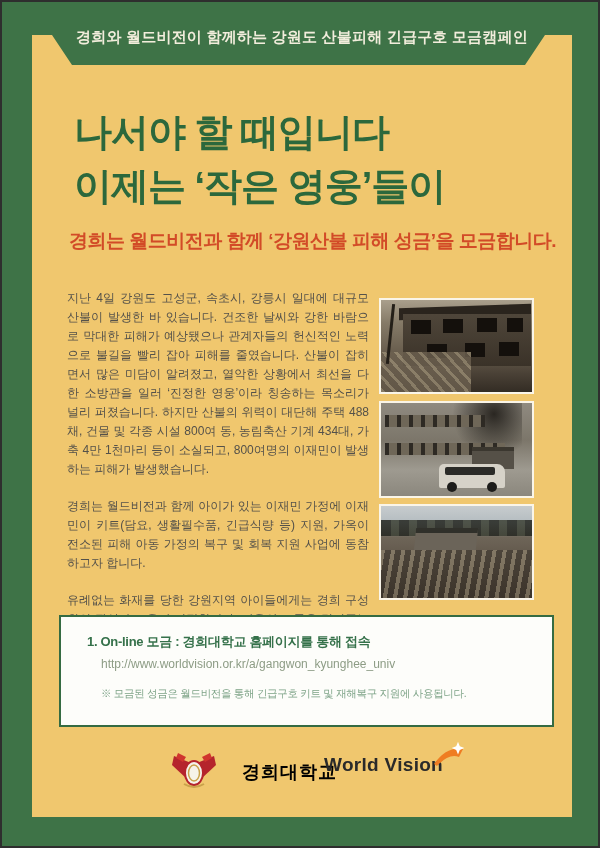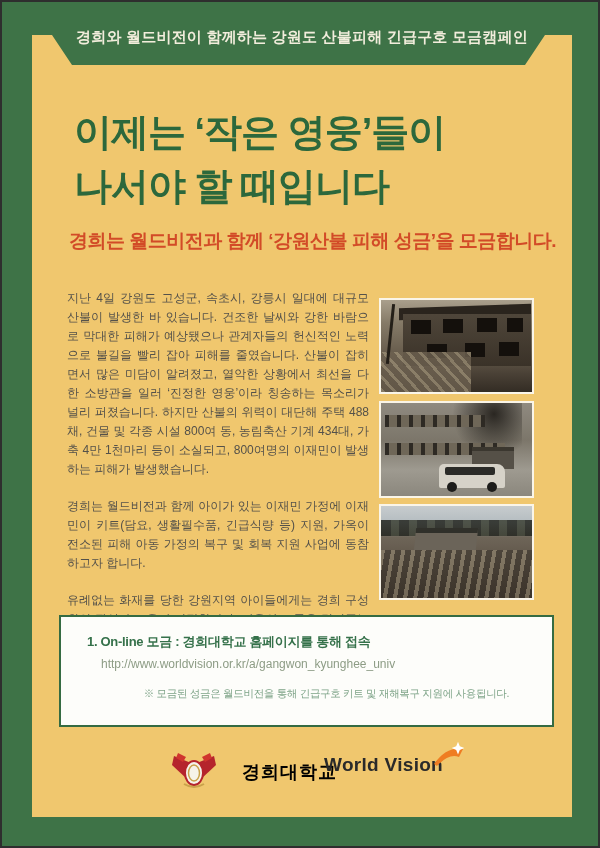--- a/index.html
+++ b/index.html
@@ -81,42 +81,42 @@
       background:repeating-linear-gradient(100deg, rgba(160,148,122,.5) 0 4px, rgba(50,44,36,.5) 4px 10px); }
 
   
   .don-box {
     position:absolute; left:57px; top:613px; width:495px; height:112px;
     background:#fdfdfa; border:2px solid #356b42; padding:16px 0 0 26px;
   }
   .don-line1 { color:#35714a; font-size:13px; font-weight:bold; letter-spacing:-0.3px; }
   .don-url { color:#8d9c85; font-size:12px; margin:6px 0 16px 14px; letter-spacing:0; }
   .don-line2 { color:#35714a; font-size:13px; font-weight:bold; margin-top:16px; letter-spacing:-0.3px; }
-  .don-note { color:#7da387; font-size:10.5px; margin:5px 0 0 14px; letter-spacing:-0.3px;text-align:center; }
+  .don-note { color:#7da387; font-size:10.5px; margin:5px 0 0 14px; letter-spacing:-0.3px; }
 
   
   .khu { position:absolute; left:168px; top:748px; display:flex; align-items:center; }
   .khu-text { color:#000000; font-size:18px; font-weight:800; letter-spacing:1px; margin-left:24px; }
   .wv { position:absolute; left:322px; top:752px; }
   .wv-text { color:#2a2a2a; font-size:19px; font-weight:bold; letter-spacing:0.3px; }
   .wv-swoosh { position:absolute; right:-26px; top:-12px; }
 </style>
 </head>
 <body>
 
 <div class="page">
 
   <div class="sheet"></div>
 
   <div class="banner"></div>
   <div class="banner-text">경희와 월드비전이 함께하는 강원도 산불피해 긴급구호 모금캠페인</div>
 
   <div class="title">
+    <div>나서야 할 때입니다</div>
     <div>이제는 ‘작은 영웅’들이</div>
-    <div>나서야 할 때입니다</div>
   </div>
 
   <div class="subtitle">경희는 월드비전과 함께 ‘강원산불 피해 성금’을 모금합니다.</div>
 
   <div class="body-col">
     <p>지난 4일 강원도 고성군, 속초시, 강릉시 일대에 대규모 산불이 발생한 바 있습니다. 건조한 날씨와 강한 바람으로 막대한 피해가 예상됐으나 관계자들의 헌신적인 노력으로 불길을 빨리 잡아 피해를 줄였습니다. 산불이 잡히면서 많은 미담이 알려졌고, 열악한 상황에서 최선을 다한 소방관을 일러 ‘진정한 영웅’이라 칭송하는 목소리가 널리 퍼졌습니다. 하지만 산불의 위력이 대단해 주택 488채, 건물 및 각종 시설 800여 동, 농림축산 기계 434대, 가축 4만 1천마리 등이 소실되고, 800여명의 이재민이 발생하는 피해가 발생했습니다.</p>
     <p>경희는 월드비전과 함께 아이가 있는 이재민 가정에 이재민이 키트(담요, 생활필수품, 긴급식량 등) 지원, 가옥이 전소된 피해 아동 가정의 복구 및 회복 지원 사업에 동참하고자 합니다.</p>
     <p>유례없는 화재를 당한 강원지역 아이들에게는 경희 구성원의 관심과 도움이 간절합니다. 이웃의 고통을 덜어주는 ‘작은 영웅’이 되어주십시오. 경희 구성원 여러분의 많은 동참 부탁드립니다.</p>
   </div>
 

